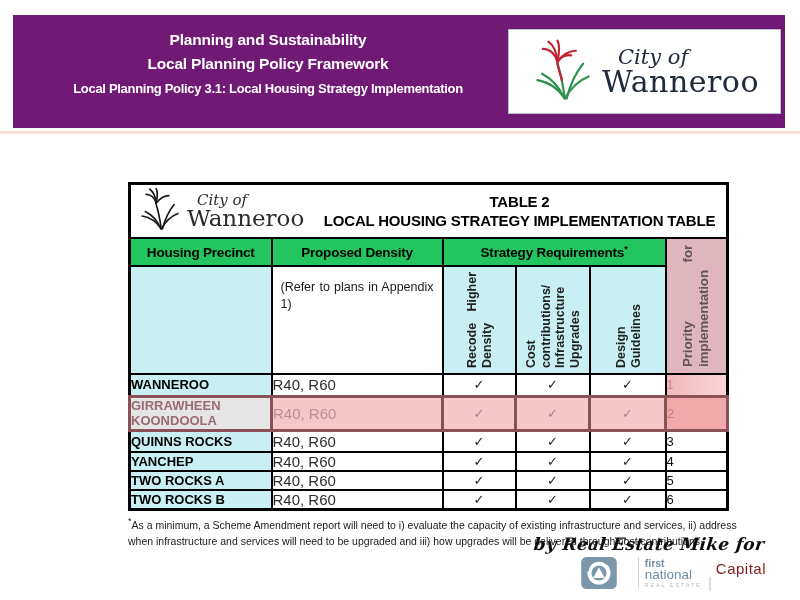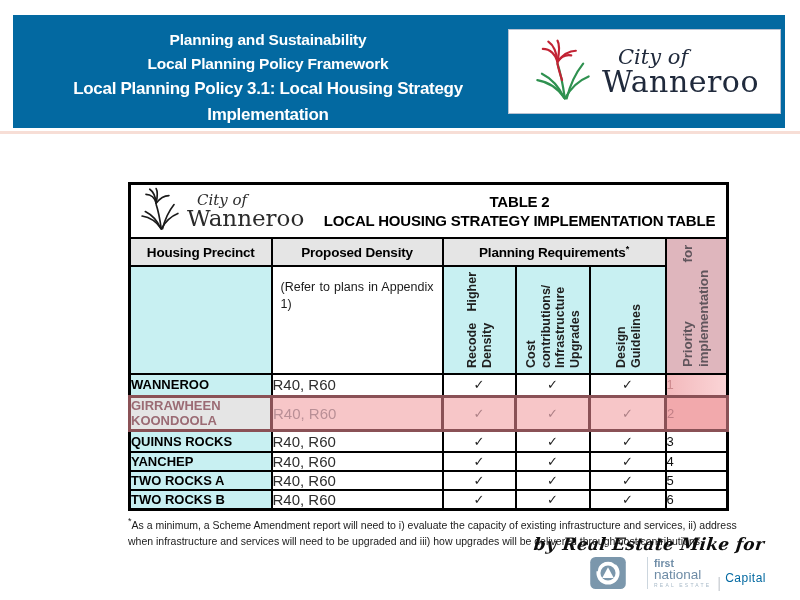--- a/index.html
+++ b/index.html
@@ -1,24 +1,24 @@
 <!DOCTYPE html>
 <html><head>
 <meta charset="utf-8">
 <style>
   html,body{margin:0;padding:0;background:#e9e9e9;}
   .slide{position:relative;width:800px;height:600px;background:#ffffff;overflow:hidden;
          font-family:"Liberation Sans",sans-serif;}
 
   
-  .hdr-box{position:absolute;left:13px;top:15px;width:772px;height:113px;background:#0369a1;}
+  .hdr-box{position:absolute;left:13px;top:15px;width:772px;height:113px;background:#701a75;}
   .hdr-underline{position:absolute;left:0;top:131px;width:800px;height:3px;background:#f7ded6;}
   .hdr-text{position:absolute;left:6px;top:13px;width:498px;text-align:center;color:#ffffff;font-weight:bold;}
   .hdr-l1,.hdr-l2{font-size:15.5px;line-height:24px;letter-spacing:-0.2px;}
-  .hdr-l3{font-size:17px;line-height:26px;letter-spacing:-0.3px;}
+  .hdr-l3{font-size:13px;line-height:26px;letter-spacing:-0.3px;}
 
   
   .logo-box{position:absolute;left:508px;top:29px;width:271px;height:83px;background:#ffffff;
             border:1px solid #b9c2d2;display:flex;align-items:center;justify-content:center;}
   .logo-text{margin-left:6px;color:#202a3c;font-family:"DejaVu Serif",serif;}
   .logo-cityof{font-style:italic;font-size:21px;line-height:20px;margin-left:16px;}
   .logo-name{font-size:30px;line-height:30px;letter-spacing:0.5px;}
 
   
   table.lhs{position:absolute;left:128px;top:182px;width:598px;border-collapse:collapse;
@@ -27,21 +27,21 @@
   .title-row td{border-bottom:3px solid #000;height:52px;background:#fff;}
   .title-flex{display:flex;align-items:center;height:100%;}
   .tbl-logo{display:flex;align-items:center;width:182px;padding-left:6px;box-sizing:border-box;}
   .tbl-logo-text{margin-left:4px;color:#2b2b2b;font-family:"DejaVu Serif",serif;}
   .tbl-cityof{font-style:italic;font-size:15px;line-height:14px;margin-left:10px;}
   .tbl-name{font-size:23px;line-height:22px;}
   .tbl-title{flex:1;text-align:center;font-weight:bold;letter-spacing:-0.2px;color:#000000;}
   .tbl-title-l1{font-size:15px;line-height:19px;}
   .tbl-title-l2{font-size:15px;line-height:19px;text-align:center;}
 
-  .h1 td{height:26px;background:#e5e5e5;font-weight:bold;font-size:13.5px;text-align:center;
+  .h1 td{height:26px;background:#22c55e;font-weight:bold;font-size:13.5px;text-align:center;
          letter-spacing:-0.2px;color:#000;}
   .h2 td{height:106px;background:#c8f0f2;border-bottom:3px solid #000;}
   td.refer{background:#ffffff;vertical-align:top;}
   .refer-inner{padding:12px 8px 0 8px;font-size:12.5px;line-height:17px;text-align:justify;color:#1a1a1a;}
   sup.mark{font-size:9px;vertical-align:super;line-height:0;}
 
   td.rot-cell{position:relative;background:#c8f0f2;}
   .rot-inner{position:absolute;left:50%;top:50%;transform:translate(-50%,-50%) rotate(-90deg);
              font-weight:bold;font-size:12.5px;line-height:14.5px;width:96px;text-align:justify;color:#1f1f1f;}
   td.priority-h{background:#dfb6bd;position:relative;}
@@ -72,21 +72,21 @@
   
   .byline{position:absolute;right:36px;top:534px;font-family:"DejaVu Serif",serif;font-style:italic;
           font-weight:bold;font-size:17px;color:#0d0d0d;transform:skewX(-6deg);letter-spacing:0.3px;}
   .brand{position:absolute;right:34px;top:557px;display:flex;align-items:flex-start;}
   .brand-icon{flex:none;}
   .brand-col{display:flex;flex-direction:column;margin-left:21px;padding-left:6px;border-left:1px solid #ccd6de;justify-content:flex-end;}
   .brand-first{font-size:10.5px;font-weight:bold;color:#6e8ca6;line-height:10px;margin-top:1px;}
   .brand-national{font-size:13.5px;font-weight:normal;color:#6e8ca6;line-height:14px;}
   .brand-tag{font-size:5px;letter-spacing:2.2px;color:#a8bac8;line-height:7px;}
   .brand-div{align-self:flex-end;color:#c8cdd2;font-size:15px;margin:0 4px 2px 6px;}
-  .brand-cap{align-self:flex-end;color:#0369a1;font-size:12px;margin-bottom:8px;letter-spacing:0.5px;}
+  .brand-cap{align-self:flex-end;color:#7f1d1d;font-size:15px;margin-bottom:16px;letter-spacing:0.5px;}
 </style>
 </head>
 <body>
 
 <div class="slide">
 
   <div class="hdr-box">
     <div class="hdr-text">
       <div class="hdr-l1">Planning and Sustainability</div>
       <div class="hdr-l2">Local Planning Policy Framework</div>
@@ -158,21 +158,21 @@
           <div class="tbl-title">
             <div class="tbl-title-l1">TABLE 2</div>
             <div class="tbl-title-l2">LOCAL HOUSING STRATEGY IMPLEMENTATION TABLE</div>
           </div>
         </div>
       </td>
     </tr>
     <tr class="h1">
       <td>Housing Precinct</td>
       <td>Proposed Density</td>
-      <td colspan="3"><span>Planning Requirements</span><sup class="mark">*</sup></td>
+      <td colspan="3"><span>Strategy Requirements</span><sup class="mark">*</sup></td>
       <td rowspan="2" class="priority-h">
         <div class="rot-priority">Priority for implementation</div>
       </td>
     </tr>
     <tr class="h2">
       <td></td>
       <td class="refer">
         <div class="refer-inner">(Refer to plans in Appendix 1)</div>
       </td>
       <td class="rot-cell">

